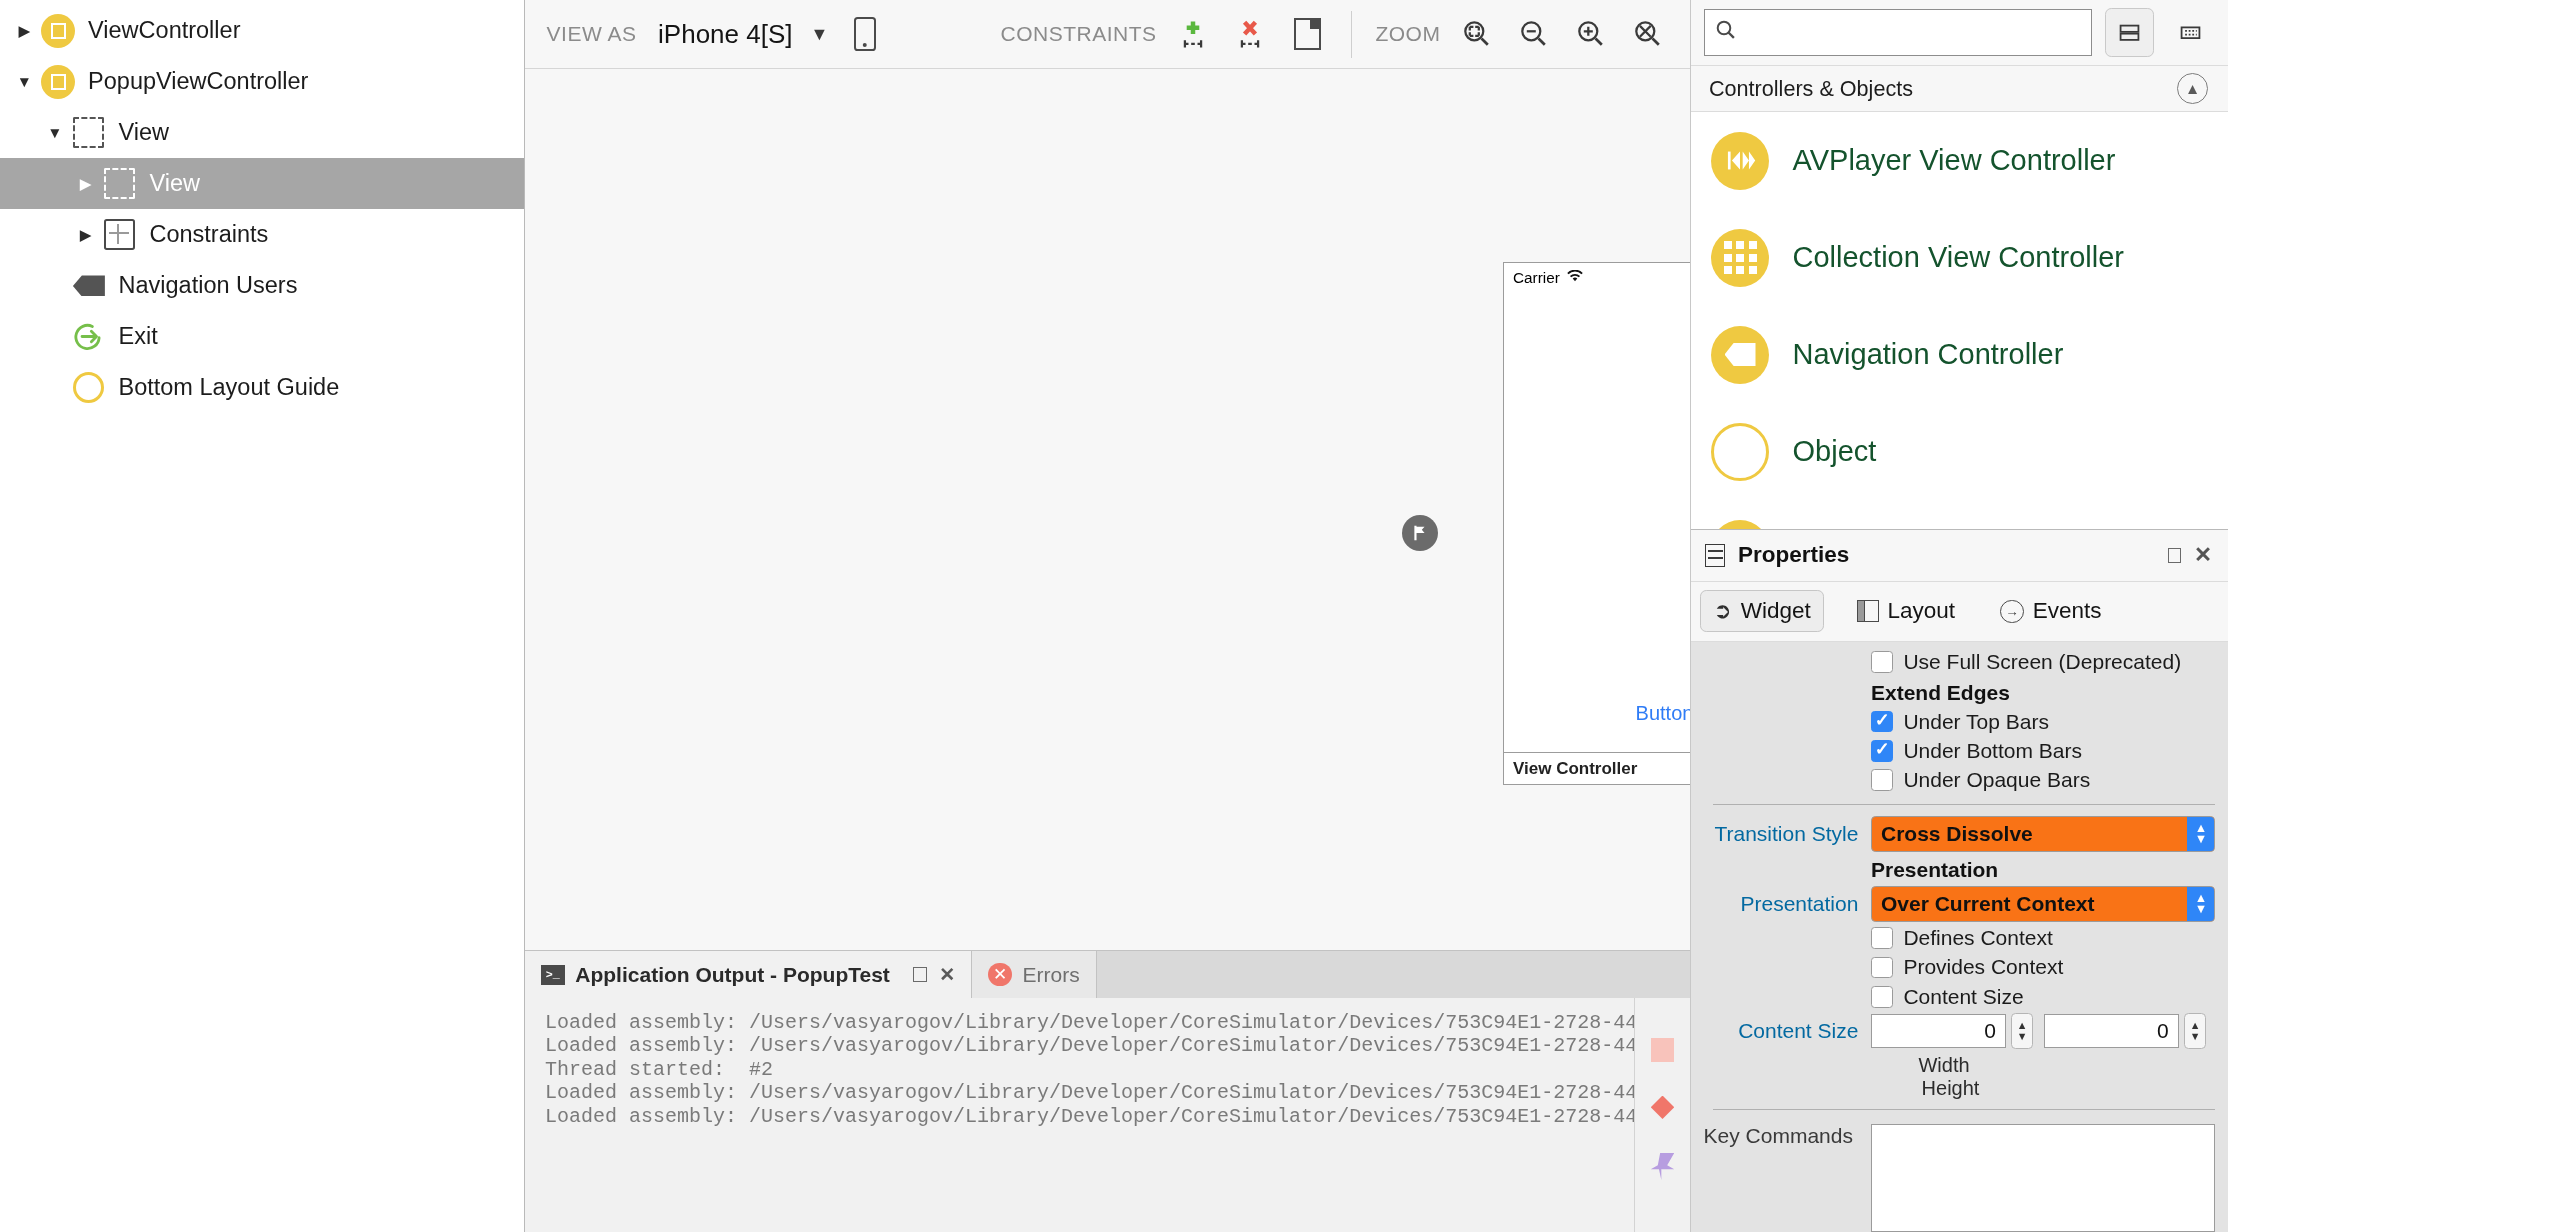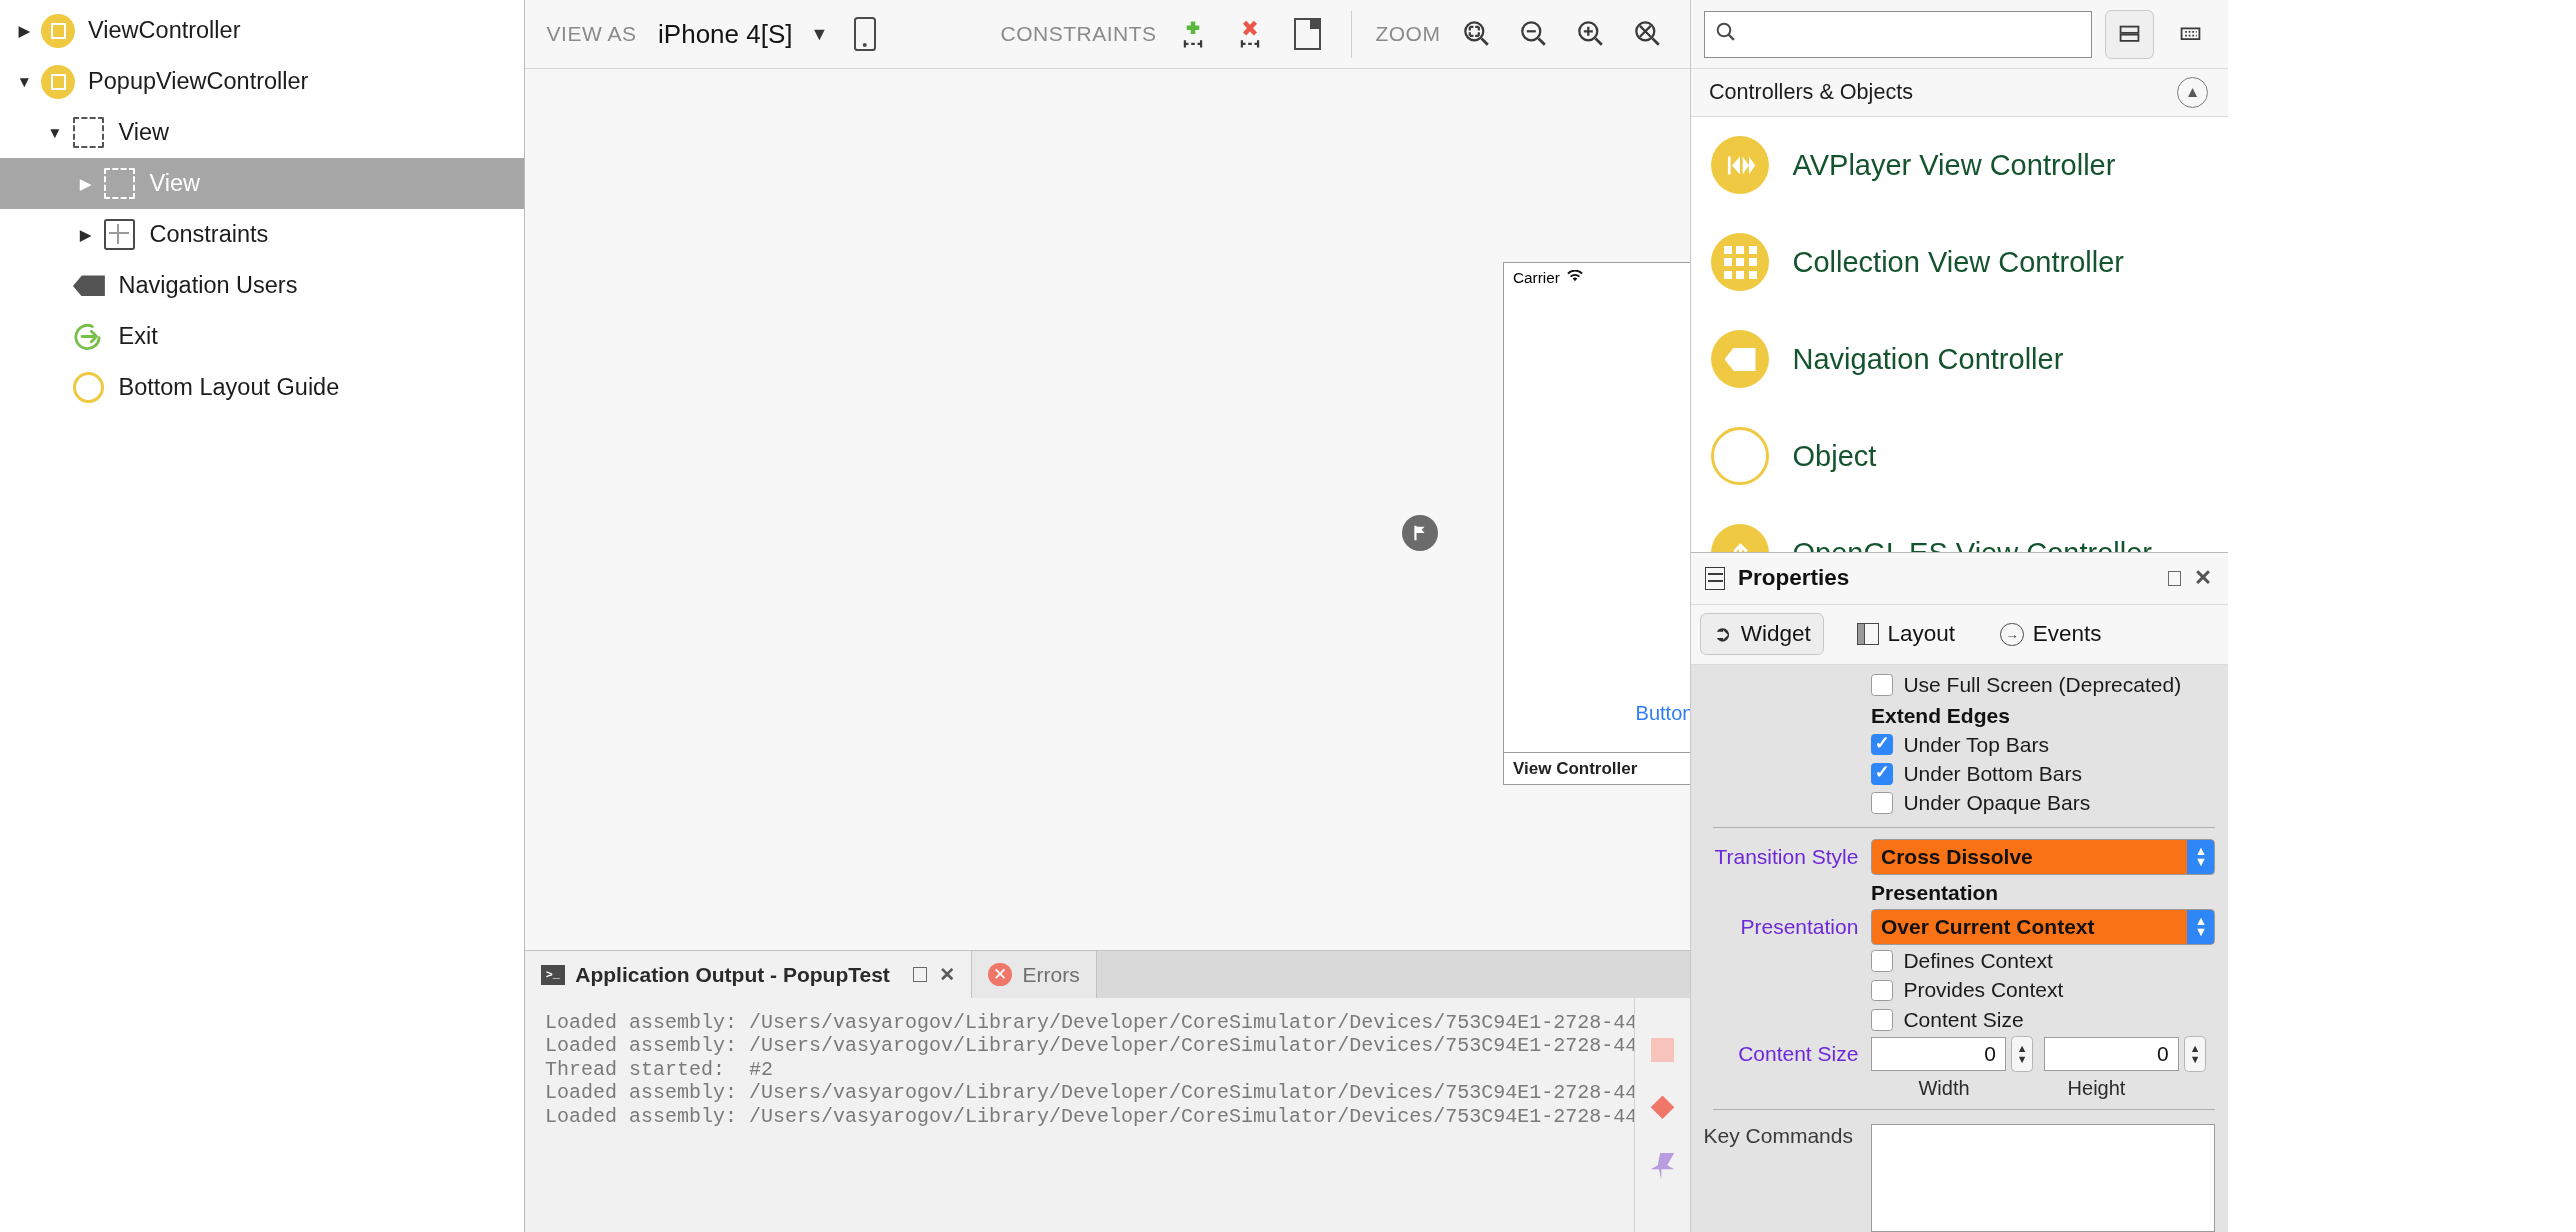--- a/index.html
+++ b/index.html
@@ -234,21 +234,21 @@
   .ptab { display:flex; align-items:center; gap: 9px; padding: 7.2px 12.6px; font-size: 22.5px; color:#141414; border-radius: 6.3px; }
   .ptab.active { background:#ededed; border: 0.9px solid #c6c6c6; }
   .cursor-glyph { font-size: 21.6px; color:#2f2f2f; }
   .layout-glyph { width: 21.6px; height: 21.6px; border: 1.8px solid #4a4a4a; display:flex; }
   .layout-glyph i { display:block; width: 7.2px; background:#9a9a9a; border-right: 1.8px solid #4a4a4a; }
   .events-glyph { width: 23.5px; height: 23.5px; border-radius: 50%; border: 1.8px solid #4a4a4a;
                   display:flex; align-items:center; justify-content:center; font-size: 13.5px; color:#3a3a3a; }
 
   .propbody { flex: 1 1 auto; background:#e3e3e3; padding-top: 5.4px; overflow: hidden; }
   .prow { display:flex; align-items:center; min-height: 31px; padding: 1.8px 12.6px 1.8px 0; }
-  .prow .lbl { width: 180px; text-align: right; padding-right: 12.6px; font-size: 21px; color:#6d28d9; flex: 0 0 180px; }
+  .prow .lbl { width: 180px; text-align: right; padding-right: 12.6px; font-size: 21px; color:#0369a1; flex: 0 0 180px; }
   .cbrow { display:flex; align-items:center; gap: 10.8px; margin-left: 180px; padding: 2.7px 0; }
   .cbx { width: 21.6px; height: 21.6px; border-radius: 3.6px; border: 0.9px solid #9a9a9a; background:#fff; flex: 0 0 21.6px; }
   .cbx.on { background:#2f86f7; border-color:#2f86f7; position:relative; }
   .cbx.on::after { content:"\2713"; position:absolute; left: 2.7px; top: -2.7px; color:#fff; font-size: 18px; font-weight: bold; }
   .cbl { font-size: 21px; color:#1b1b1b; }
   .grouphdr { margin-left: 180px; font-size: 21px; font-weight: bold; color:#111; padding: 4.5px 0 1.8px; }
 
   .selectbox {
     flex: 1 1 auto; height: 36px; background:#f97316; border: 0.9px solid #9b9b9b; border-radius: 4.5px;
     display:flex; align-items:center; padding: 0 0 0 9px; font-size: 21px; color:#111;
@@ -258,21 +258,21 @@
     position:absolute; right:0; top:0; bottom:0; width: 27px; background:#2f86f7; color:#fff;
     display:flex; flex-direction:column; align-items:center; justify-content:center; font-size: 12.6px; line-height: 10.8px;
   }
   .divline { height: 0.9px; background:#b0b0b0; margin: 9px 12.6px 9px 21.6px; }
 
   .numbox { width: 135px; height: 34px; background:#fff; border: 0.9px solid #9b9b9b;
             display:flex; align-items:center; justify-content: flex-end; padding-right: 9px;
             font-size: 21px; color:#111; }
   .spin { width: 21.6px; height: 36px; margin-left: 5.4px; border:0.9px solid #b5b5b5; border-radius: 4.5px; background:#f6f6f6;
           display:flex; flex-direction:column; align-items:center; justify-content:center; font-size: 10.8px; line-height: 11.7px; color:#333; }
-  .subcap { display:flex; margin-left: 180px; font-size: 20px; color:#2b2b2b; padding-top: 2.7px; }
+  .subcap { display:flex; margin-left: 180px; font-size: 20px; color:#2b2b2b; padding-top: 2.7px; flex-direction: column; }
   .subcap span:first-child { width: 146px; text-align:center; }
   .subcap span:last-child  { width: 159px; text-align:center; }
 
   .keycmds { display:flex; padding-top: 5.4px; }
   .kc-lbl { width: 180px; text-align:left; padding-left: 12.6px; font-size: 21px; color:#3a3a3a; flex:0 0 180px; }
   .kc-list { flex: 1 1 auto; height: 108px; border: 0.9px solid #9b9b9b; background:#fff; margin-right: 12.6px; }
   .kc-list .r { height: 27px; }
   .kc-list .r:nth-child(even) { background:#f3f3f3; }
 </style>
 </head>

